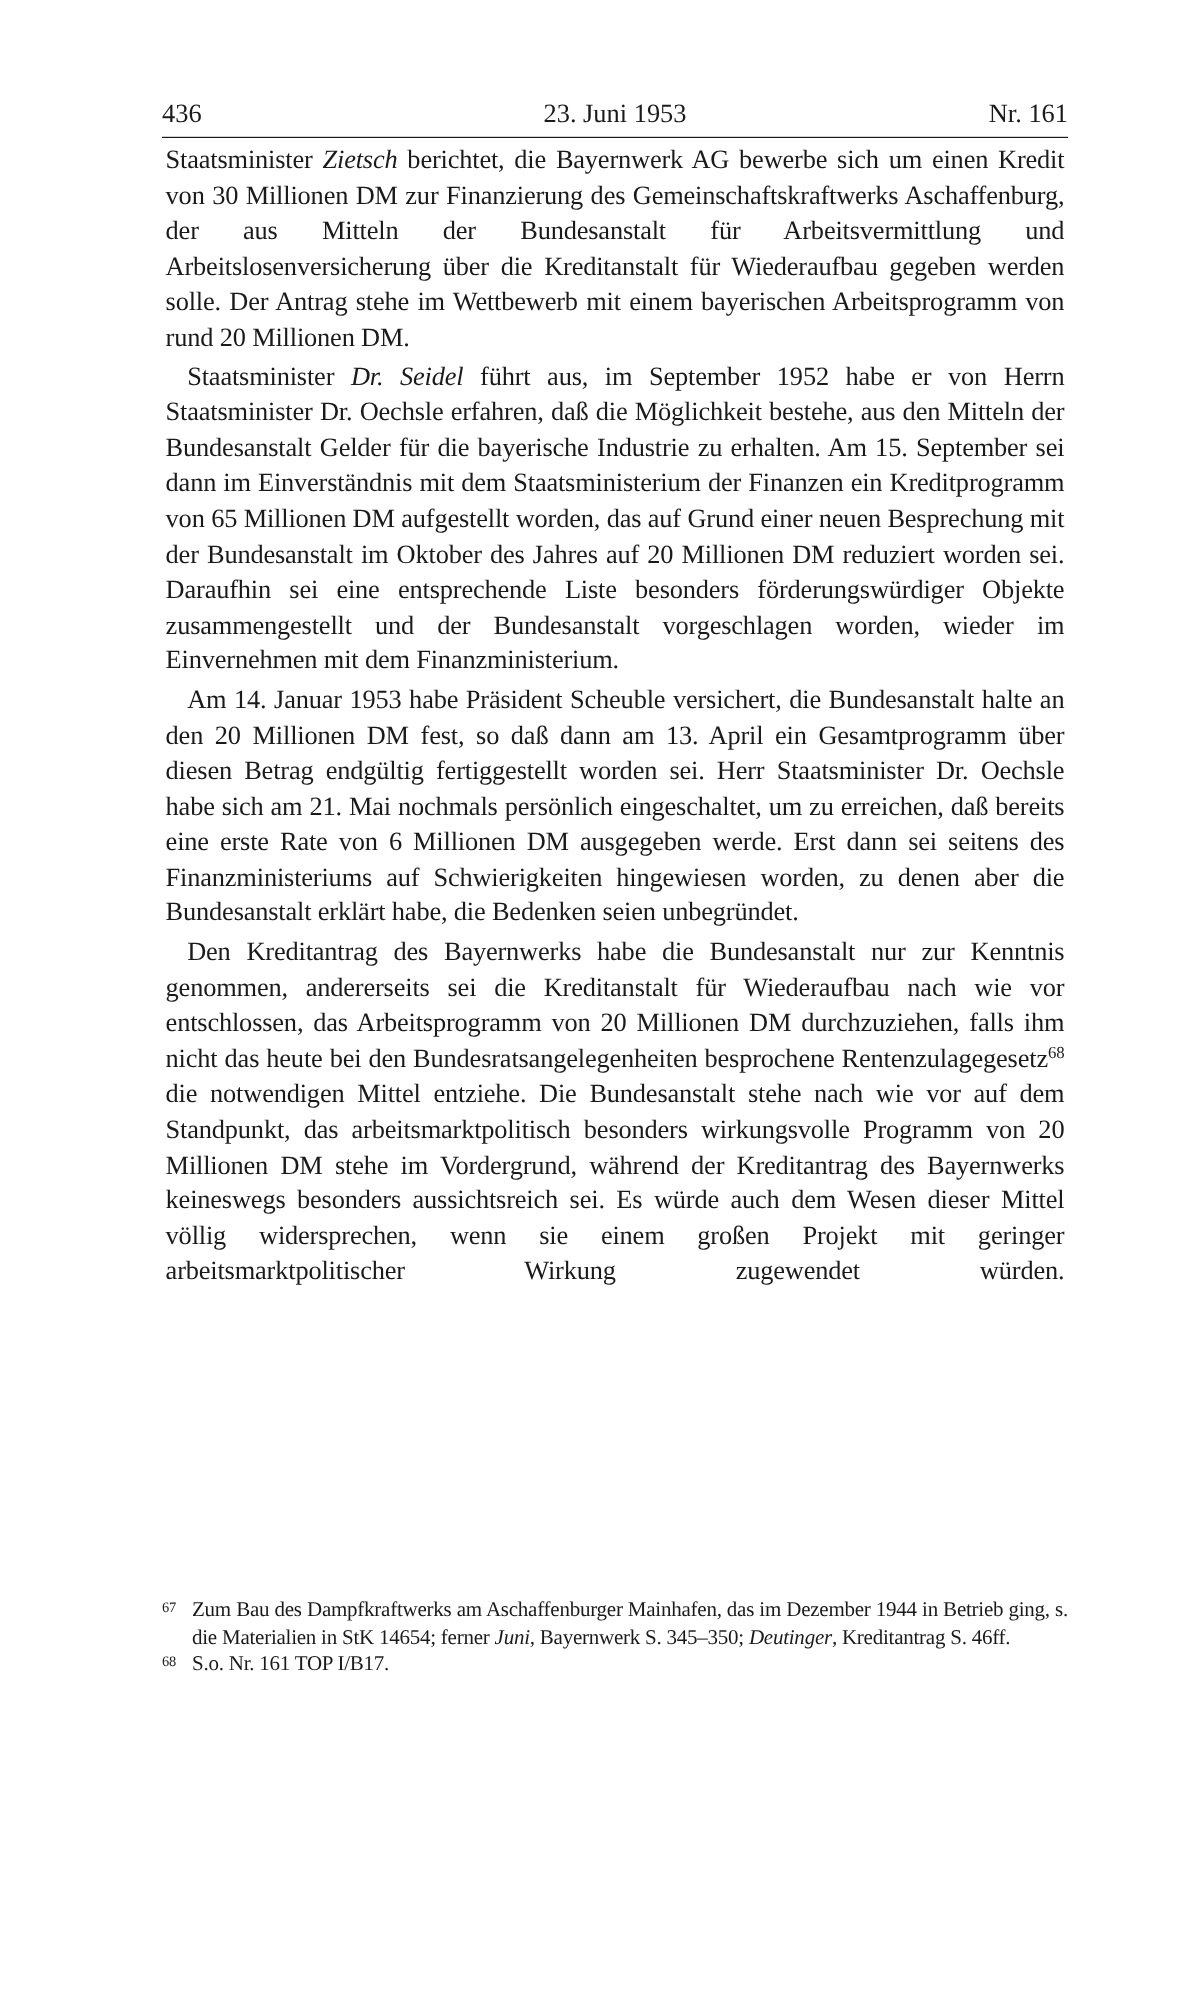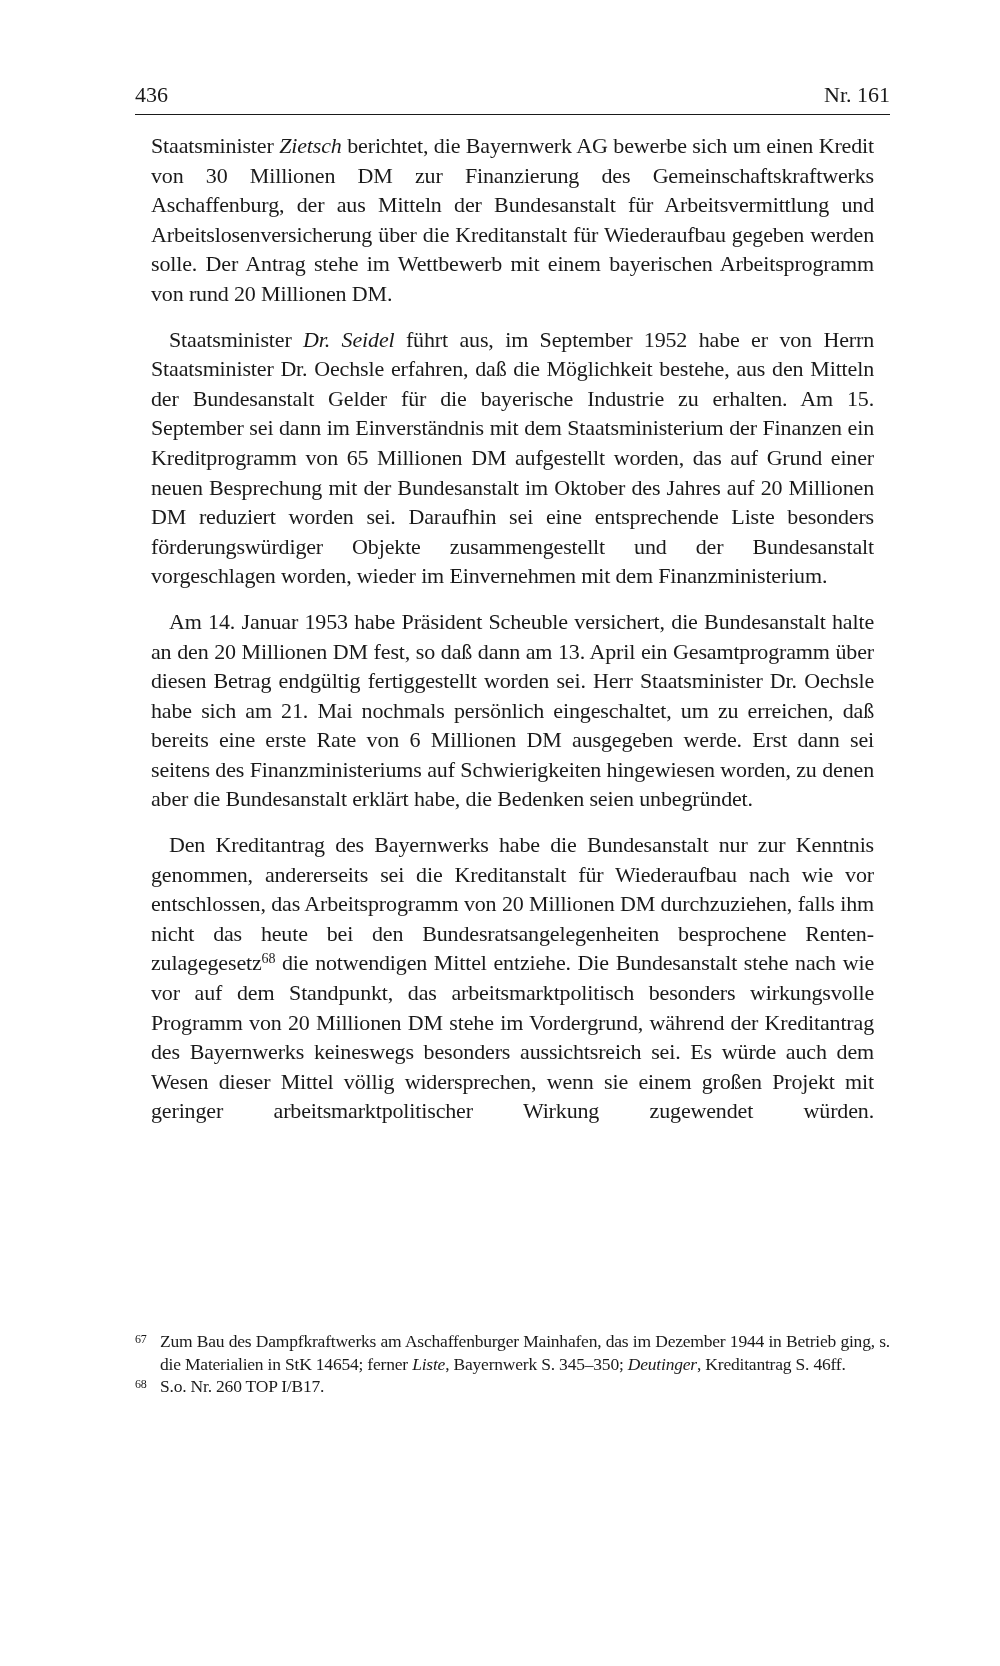--- a/index.html
+++ b/index.html
@@ -47,21 +47,21 @@
     }
     .body-text {
       margin-top: 3px;
       font-size: 22px;
       line-height: 29.6px;
       text-align: justify;
       hyphens: manual;
       letter-spacing: -0.15px;
     }
     .body-text p {
-      margin: 16px;
+      margin: 3px;
     }
     .body-text p.indent {
       text-indent: 18px;
     }
     .body-text p.last-justify {
       text-align-last: justify;
     }
     .footnotes {
       position: absolute;
       left: 135px;
@@ -84,20 +84,21 @@
     }
     em { font-style: italic; }
   </style>
 </head>
 <body>
 
 <div class="page">
 
   <div class="running-head">
     <span class="pg">436</span>
+    <span class="date">23. Juni 1953</span>
     <span class="nr">Nr. 161</span>
   </div>
 
 
   <div class="body-text">
     <p>
       <span>Staatsminister </span><em>Zietsch</em><span> berichtet, die Bayernwerk AG bewerbe sich um einen Kredit von 30 Millionen DM zur Finanzierung des Gemeinschaftskraftwerks Aschaffenburg, der aus Mitteln der Bundesanstalt für Arbeitsvermittlung und Arbeitslosenversicherung über die Kreditanstalt für Wiederaufbau gegeben werden solle. Der Antrag stehe im Wettbewerb mit einem bayerischen Arbeits­programm von rund 20 Millionen DM.</span>
     </p>
     <p class="indent">
       <span>Staatsminister </span><em>Dr. Seidel</em><span> führt aus, im September 1952 habe er von Herrn Staatsminister Dr. Oechsle erfahren, daß die Möglichkeit bestehe, aus den Mitteln der Bundesanstalt Gelder für die bayerische Industrie zu erhalten. Am 15. September sei dann im Einverständnis mit dem Staatsministerium der Finanzen ein Kreditprogramm von 65 Millionen DM aufgestellt worden, das auf Grund einer neuen Besprechung mit der Bundesanstalt im Oktober des Jahres auf 20 Millionen DM reduziert worden sei. Daraufhin sei eine entsprechende Liste besonders förderungswürdiger Objekte zusammengestellt und der Bundesanstalt vorgeschlagen worden, wieder im Einvernehmen mit dem Finanzministerium.</span>
@@ -107,19 +108,19 @@
     </p>
     <p class="indent last-justify">
       <span>Den Kreditantrag des Bayernwerks habe die Bundesanstalt nur zur Kenntnis genommen, andererseits sei die Kreditanstalt für Wiederaufbau nach wie vor entschlossen, das Arbeitsprogramm von 20 Millionen DM durchzuziehen, falls ihm nicht das heute bei den Bundesratsangelegenheiten besprochene Renten­zulagegesetz</span><sup>68</sup><span> die notwendigen Mittel entziehe. Die Bundesanstalt stehe nach wie vor auf dem Standpunkt, das arbeitsmarktpolitisch besonders wirkungs­volle Programm von 20 Millionen DM stehe im Vordergrund, während der Kreditantrag des Bayernwerks keineswegs besonders aussichtsreich sei. Es würde auch dem Wesen dieser Mittel völlig widersprechen, wenn sie einem großen Projekt mit geringer arbeitsmarktpolitischer Wirkung zugewendet würden.</span>
     </p>
   </div>
 </div>
 
 <div class="footnotes">
   <div class="fn">
     <span class="fn-num">67</span>
-    <span>Zum Bau des Dampfkraftwerks am Aschaffenburger Mainhafen, das im Dezember 1944 in Betrieb ging, s. die Materialien in StK 14654; ferner </span><em>Liste</em><span>, Bayernwerk S. 345–350; </span><em>Deutinger</em><span>, Kreditantrag S. 46ff.</span>
+    <span>Zum Bau des Dampfkraftwerks am Aschaffenburger Mainhafen, das im Dezember 1944 in Betrieb ging, s. die Materialien in StK 14654; ferner </span><em>Juni</em><span>, Bayernwerk S. 345–350; </span><em>Deutinger</em><span>, Kreditantrag S. 46ff.</span>
   </div>
   <div class="fn">
     <span class="fn-num">68</span>
-    <span>S.o. Nr. 260 TOP I/B17.</span>
+    <span>S.o. Nr. 161 TOP I/B17.</span>
   </div>
 </div>
 
 </body></html>

